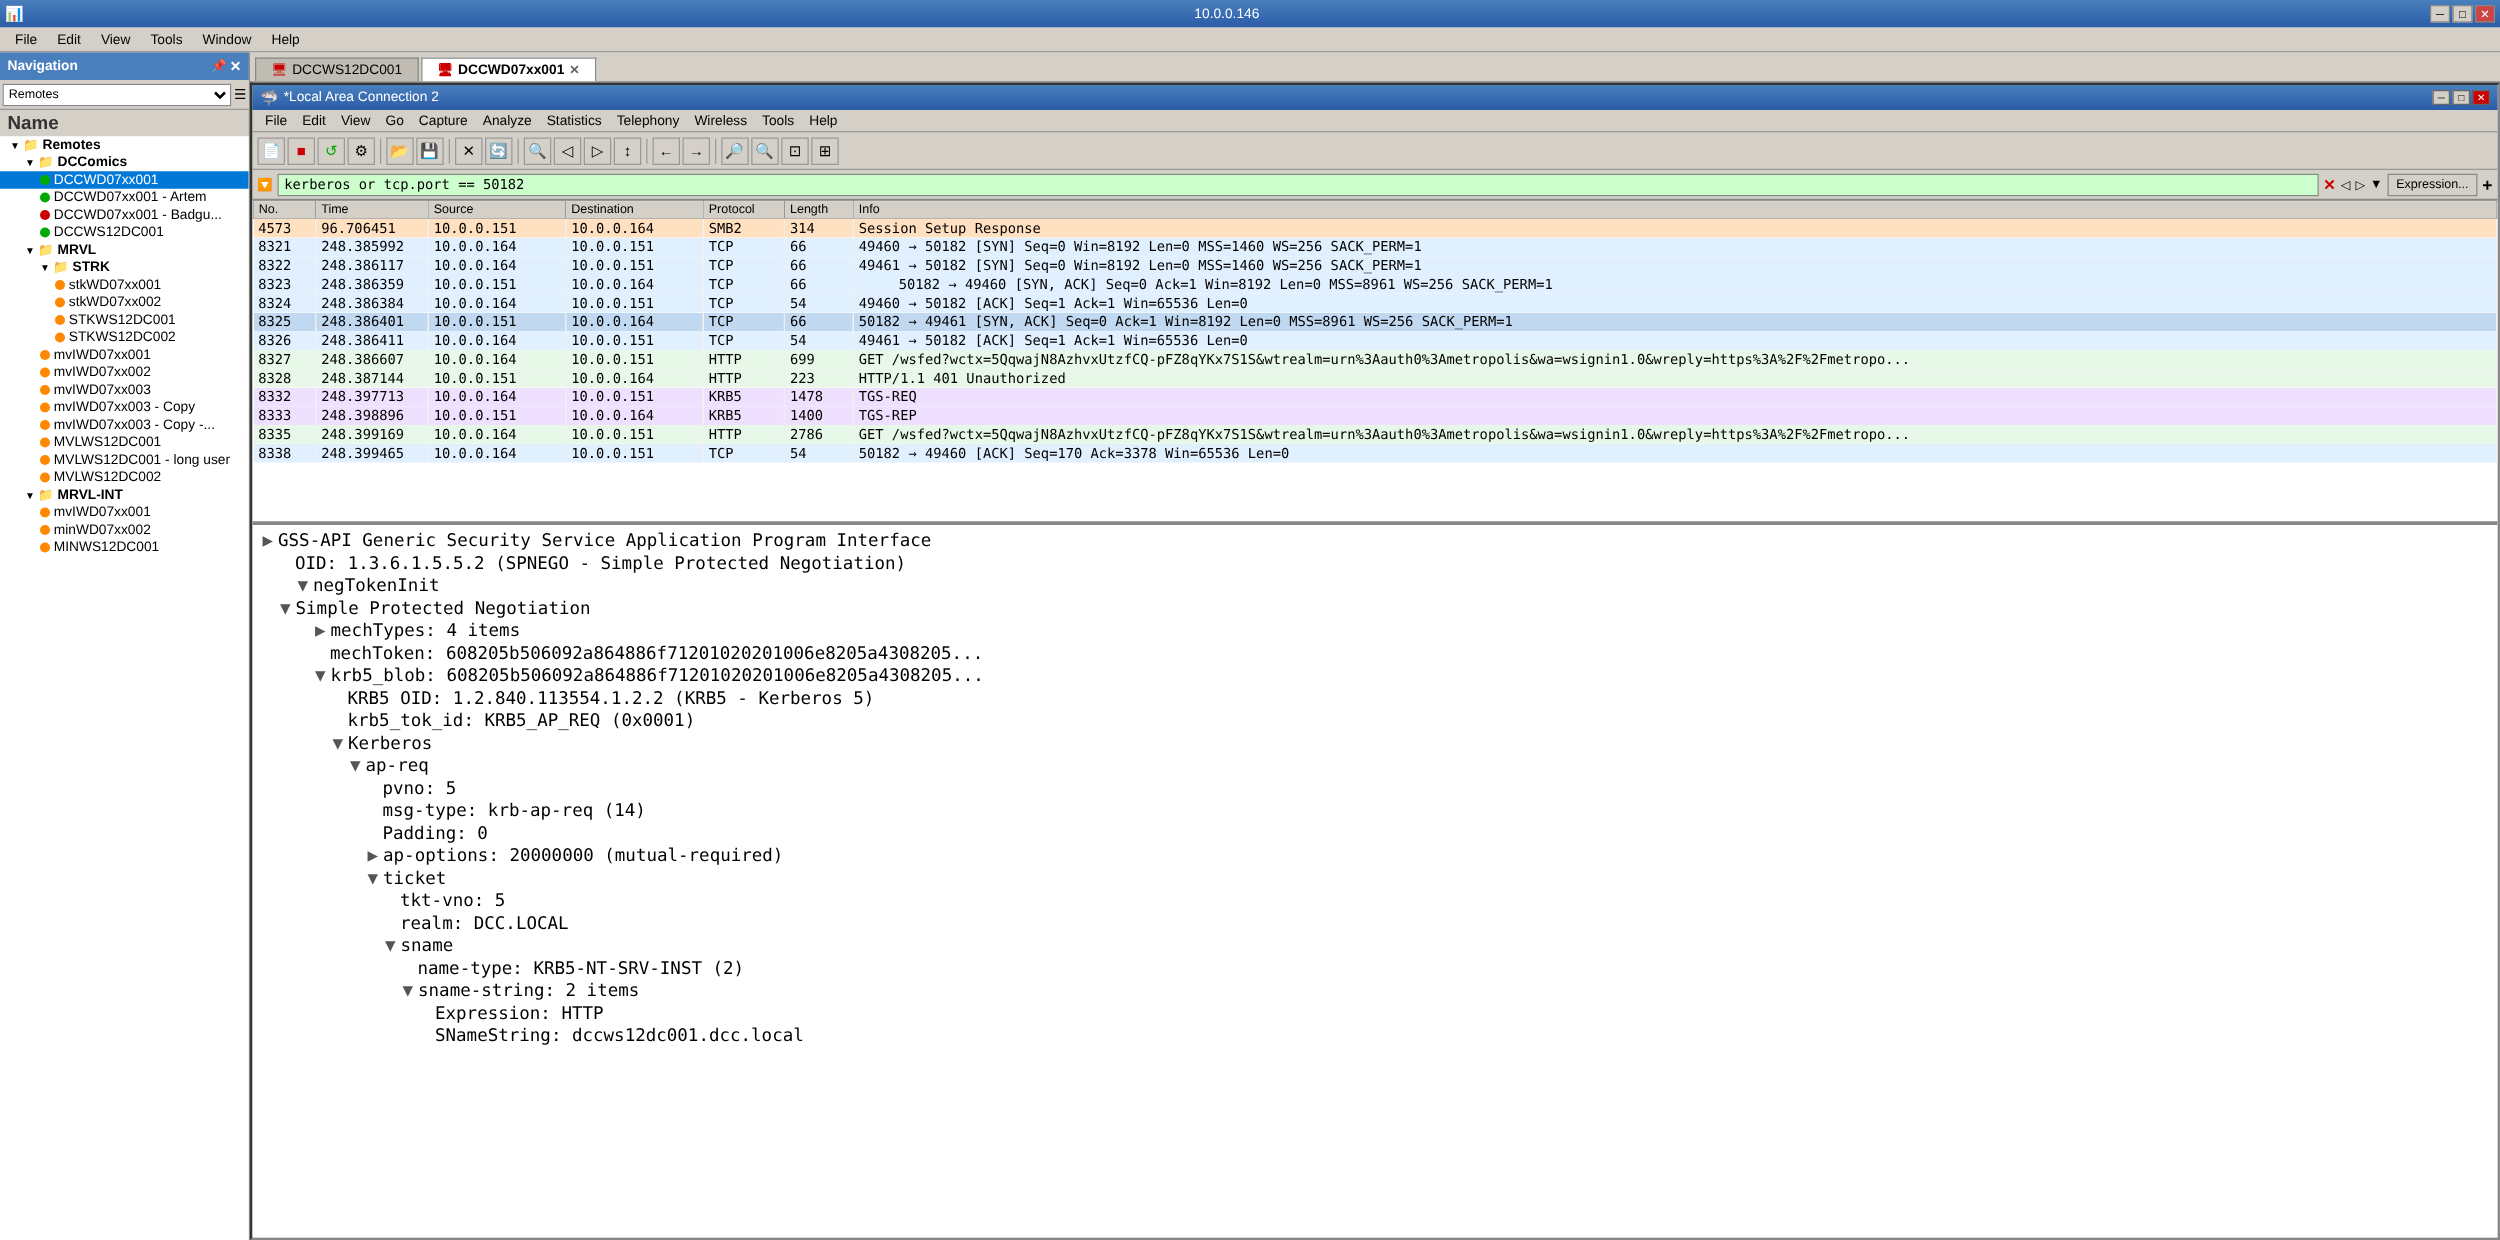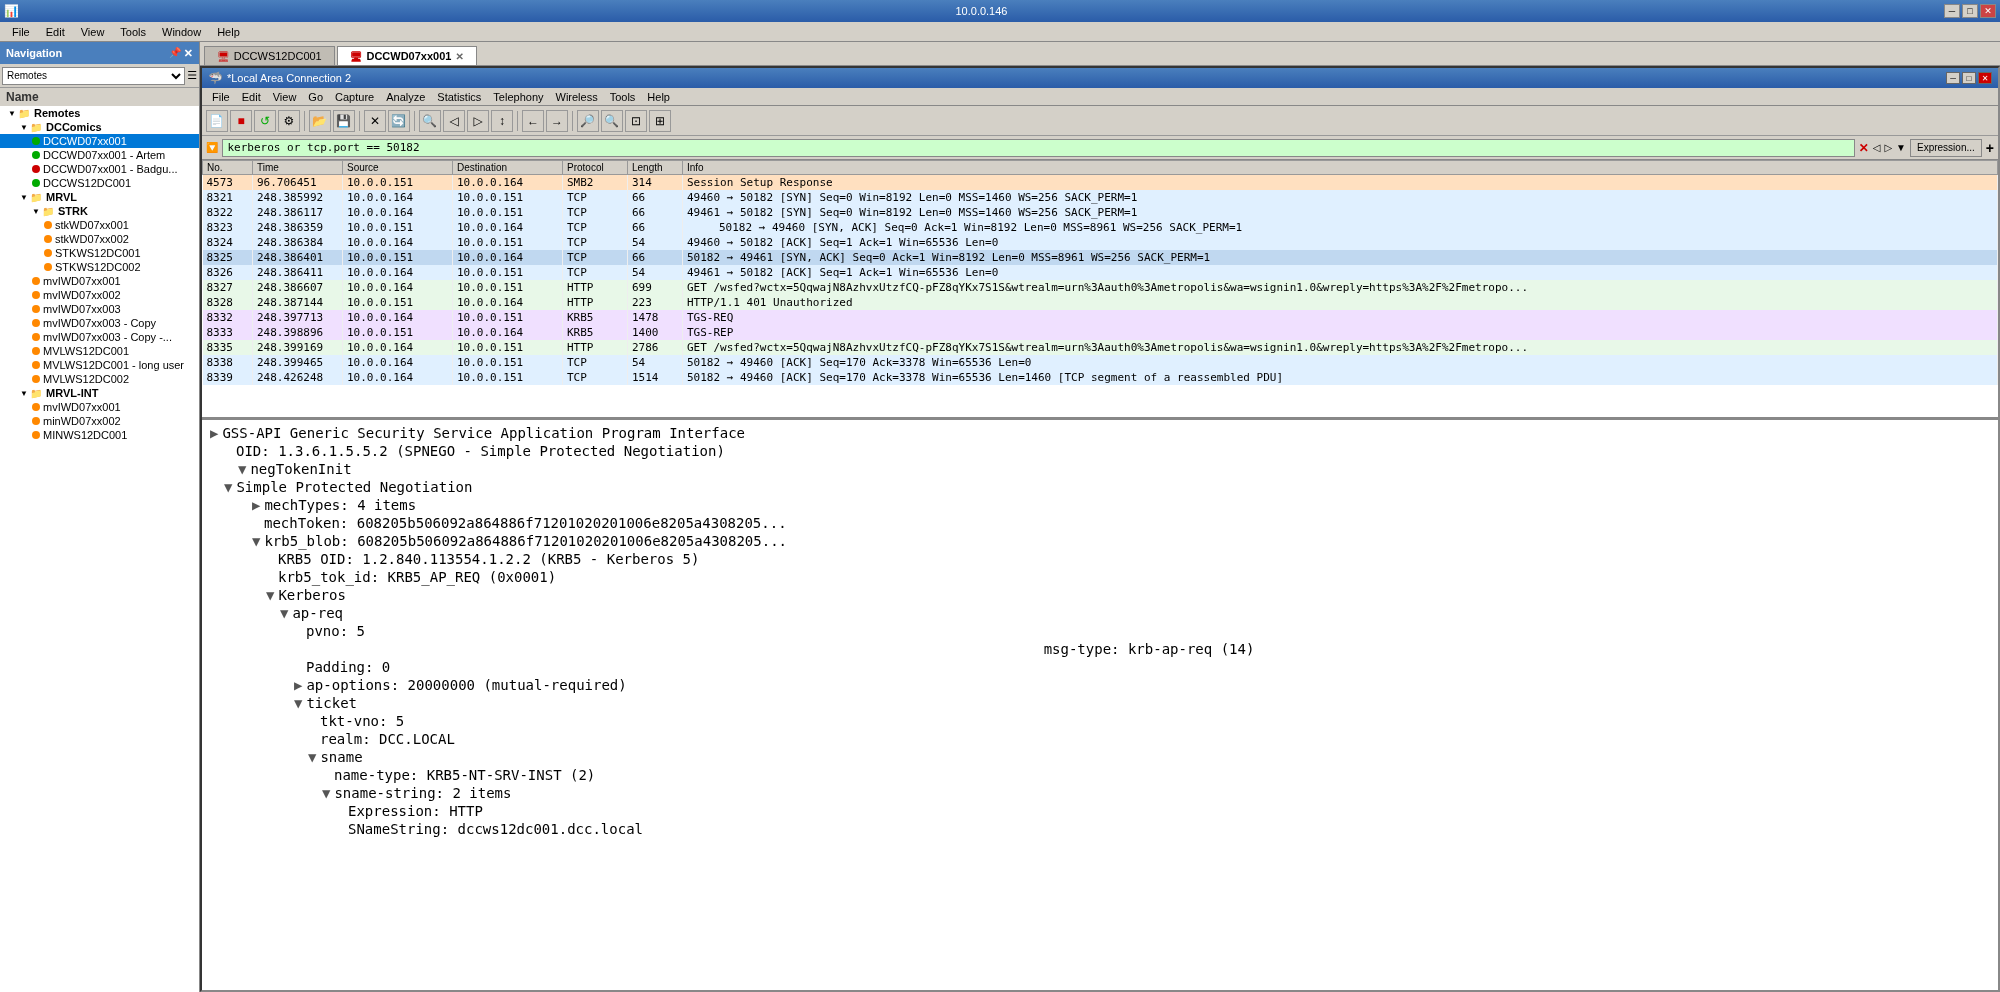--- a/index.html
+++ b/index.html
@@ -68,21 +68,21 @@
     }
     .nav-toolbar select {
       flex: 1;
       font-size: 10px;
       height: 18px;
       border: 1px solid #888;
       background: white;
     }
     .nav-tree-label {
       padding: 2px 6px;
-      font-size: 12px;
+      font-size: 15px;
       color: #333;
       font-weight: bold;
     }
     .nav-tree { flex: 1; overflow-y: auto; background: white; }
     .tree-item {
       display: flex;
       align-items: center;
       padding: 1px 4px;
       cursor: pointer;
       font-size: 11px;
@@ -619,47 +619,38 @@
     </tr>
               <tr class="packet-row row-tcp">
       <td class="col-no">8338</td>
       <td class="col-time">248.399465</td>
       <td class="col-src">10.0.0.164</td>
       <td class="col-dst">10.0.0.151</td>
       <td class="col-proto">TCP</td>
       <td class="col-len">54</td>
       <td class="col-info" style="max-width:900px;overflow:hidden;text-overflow:ellipsis;">50182 → 49460 [ACK] Seq=170 Ack=3378 Win=65536 Len=0</td>
     </tr>
-              <tr class="packet-row row-tcp">
-      <td class="col-no">8339</td>
-      <td class="col-time">248.426248</td>
-      <td class="col-src">10.0.0.164</td>
-      <td class="col-dst">10.0.0.151</td>
-      <td class="col-proto">TCP</td>
-      <td class="col-len">1514</td>
-      <td class="col-info" style="max-width:900px;overflow:hidden;text-overflow:ellipsis;">50182 → 49460 [ACK] Seq=170 Ack=3378 Win=65536 Len=1460 [TCP segment of a reassembled PDU]</td>
-    </tr>
             </tbody>
         </table>
       </div>
 
       <div class="ws-packet-detail" id="detail-panel">
       <div class="detail-line" style="padding-left: 4px;"><span class="detail-expand">▶</span><span>GSS-API Generic Security Service Application Program Interface</span></div>
           <div class="detail-line detail-indent-1" style="padding-left: 18px;"><span style="display:inline-block;width:12px;"></span><span>OID: 1.3.6.1.5.5.2 (SPNEGO - Simple Protected Negotiation)</span></div>
           <div class="detail-line detail-indent-2" style="padding-left: 32px;"><span class="detail-expand">▼</span><span>negTokenInit</span></div>
           <div class="detail-line detail-indent-1" style="padding-left: 18px;"><span class="detail-expand">▼</span><span>Simple Protected Negotiation</span></div>
           <div class="detail-line detail-indent-3" style="padding-left: 46px;"><span class="detail-expand">▶</span><span>mechTypes: 4 items</span></div>
           <div class="detail-line detail-indent-3" style="padding-left: 46px;"><span style="display:inline-block;width:12px;"></span><span>mechToken: 608205b506092a864886f71201020201006e8205a4308205...</span></div>
           <div class="detail-line detail-indent-3" style="padding-left: 46px;"><span class="detail-expand">▼</span><span>krb5_blob: 608205b506092a864886f71201020201006e8205a4308205...</span></div>
           <div class="detail-line detail-indent-4" style="padding-left: 60px;"><span style="display:inline-block;width:12px;"></span><span>KRB5 OID: 1.2.840.113554.1.2.2 (KRB5 - Kerberos 5)</span></div>
           <div class="detail-line detail-indent-4" style="padding-left: 60px;"><span style="display:inline-block;width:12px;"></span><span>krb5_tok_id: KRB5_AP_REQ (0x0001)</span></div>
           <div class="detail-line detail-indent-4" style="padding-left: 60px;"><span class="detail-expand">▼</span><span>Kerberos</span></div>
           <div class="detail-line detail-indent-5" style="padding-left: 74px;"><span class="detail-expand">▼</span><span>ap-req</span></div>
           <div class="detail-line detail-indent-6" style="padding-left: 88px;"><span style="display:inline-block;width:12px;"></span><span>pvno: 5</span></div>
-          <div class="detail-line detail-indent-6" style="padding-left: 88px; text-align: center;"><span style="display:inline-block;width:12px;"></span><span>msg-type: krb-ap-req (14)</span></div>
+          <div class="detail-line detail-indent-6" style="padding-left: 88px;"><span style="display:inline-block;width:12px;"></span><span>msg-type: krb-ap-req (14)</span></div>
           <div class="detail-line detail-indent-6" style="padding-left: 88px;"><span style="display:inline-block;width:12px;"></span><span>Padding: 0</span></div>
           <div class="detail-line detail-indent-6" style="padding-left: 88px;"><span class="detail-expand">▶</span><span>ap-options: 20000000 (mutual-required)</span></div>
           <div class="detail-line detail-indent-6" style="padding-left: 88px;"><span class="detail-expand">▼</span><span>ticket</span></div>
           <div class="detail-line detail-indent-7" style="padding-left: 102px;"><span style="display:inline-block;width:12px;"></span><span>tkt-vno: 5</span></div>
           <div class="detail-line detail-indent-7" style="padding-left: 102px;"><span style="display:inline-block;width:12px;"></span><span>realm: DCC.LOCAL</span></div>
           <div class="detail-line detail-indent-7" style="padding-left: 102px;"><span class="detail-expand">▼</span><span>sname</span></div>
           <div class="detail-line detail-indent-8" style="padding-left: 116px;"><span style="display:inline-block;width:12px;"></span><span>name-type: KRB5-NT-SRV-INST (2)</span></div>
           <div class="detail-line detail-indent-8" style="padding-left: 116px;"><span class="detail-expand">▼</span><span>sname-string: 2 items</span></div>
           <div class="detail-line detail-indent-9" style="padding-left: 130px;"><span style="display:inline-block;width:12px;"></span><span>Expression: HTTP</span></div>
           <div class="detail-line detail-indent-9" style="padding-left: 130px;"><span style="display:inline-block;width:12px;"></span><span>SNameString: dccws12dc001.dcc.local</span></div>

